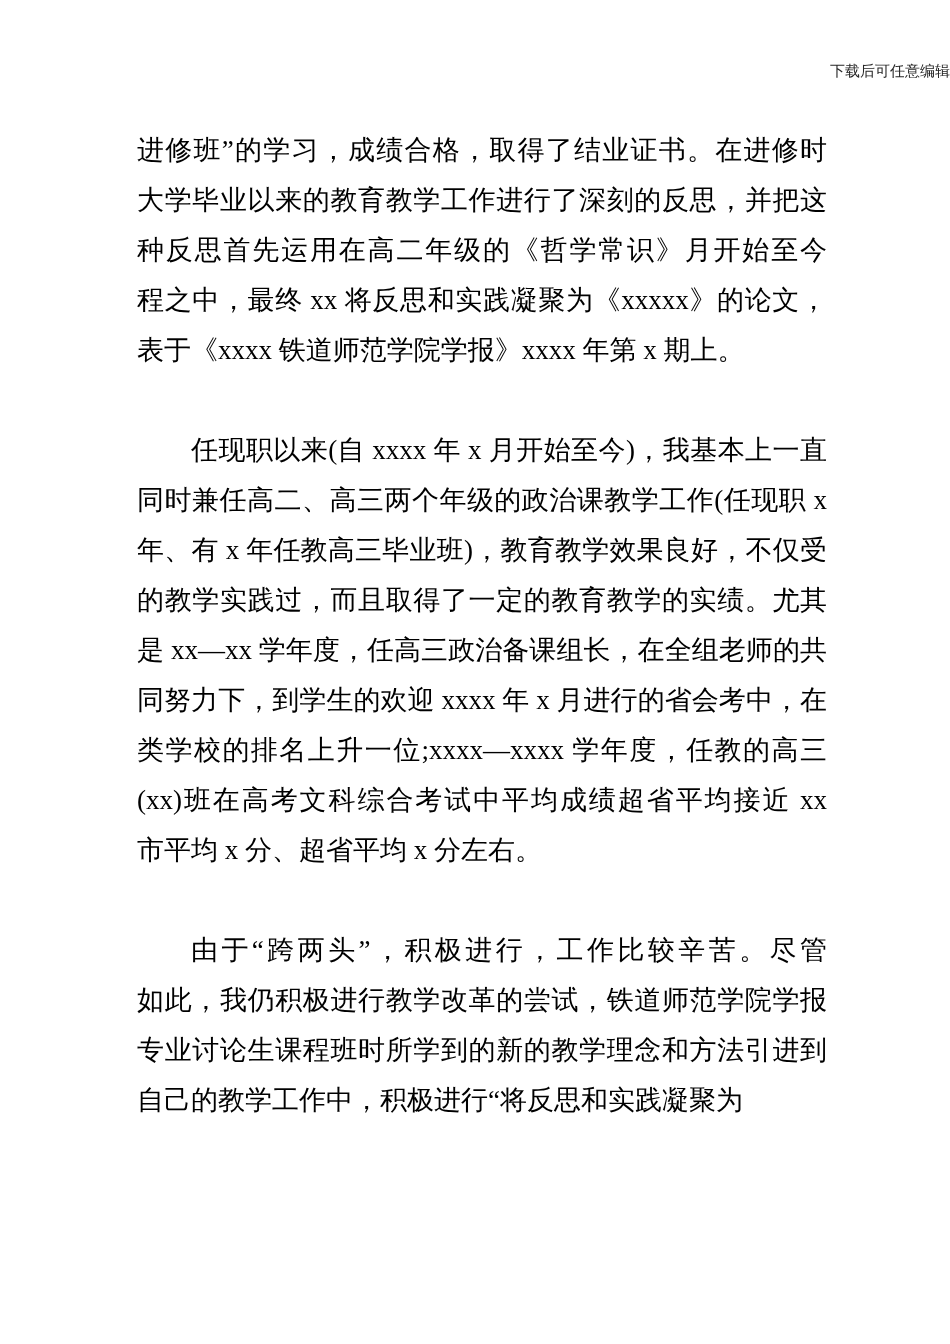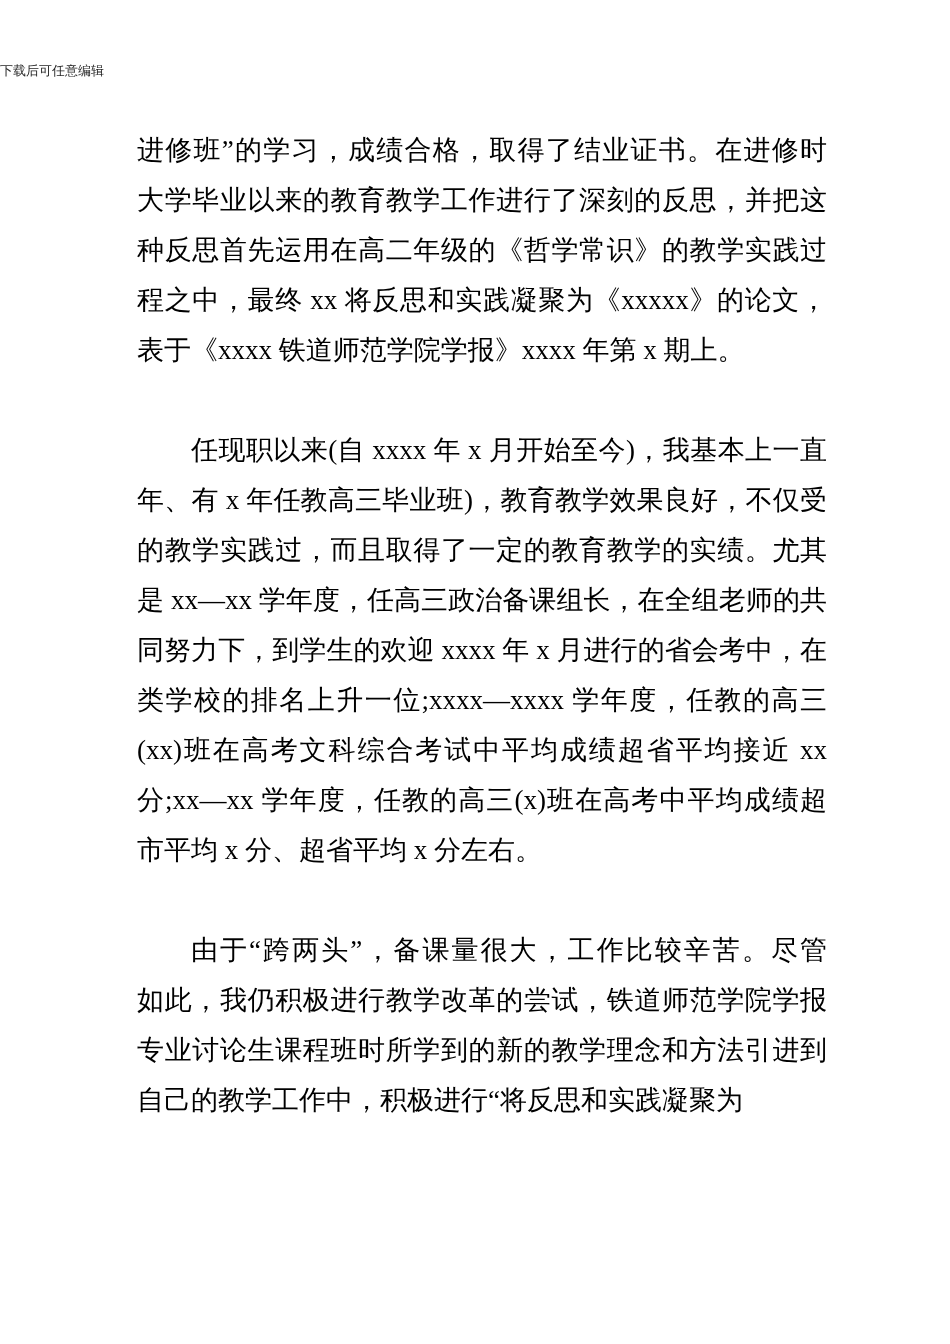--- a/index.html
+++ b/index.html
@@ -14,22 +14,22 @@
     background: #ffffff;
     color: #000000;
     font-family: "Liberation Serif", "DejaVu Serif", serif;
     overflow: hidden;
   }
   .watermark-header {
     position: absolute;
     top: 61px;
     left: 0;
     right: 0;
-    text-align: left;
-    font-size: 13px;
+    text-align: right;
+    font-size: 15px;
     line-height: 20px;
     color: #262626;
     font-family: "Liberation Serif", "DejaVu Serif", serif;
   }
   .doc-body {
     position: absolute;
     top: 125px;
     left: 137px;
     width: 690px;
   }
@@ -59,35 +59,35 @@
 </style>
 </head>
 <body>
 
 <div class="page">
   <div class="watermark-header">下载后可任意编辑</div>
   <div class="doc-body" id="doc-body">
       <div class="para">
         <div class="line">进修班”的学习，成绩合格，取得了结业证书。在进修时</div>
         <div class="line">大学毕业以来的教育教学工作进行了深刻的反思，并把这</div>
-        <div class="line">种反思首先运用在高二年级的《哲学常识》的教学实践过</div>
+        <div class="line">种反思首先运用在高二年级的《哲学常识》月开始至今</div>
         <div class="line">程之中，最终 xx 将反思和实践凝聚为《xxxxx》的论文，发</div>
         <div class="line last">表于《xxxx 铁道师范学院学报》xxxx 年第 x 期上。</div>
       </div>
       <div class="para">
         <div class="line first-indent">任现职以来(自 xxxx 年 x 月开始至今)，我基本上一直</div>
+        <div class="line">同时兼任高二、高三两个年级的政治课教学工作(任现职 x</div>
         <div class="line">年、有 x 年任教高三毕业班)，教育教学效果良好，不仅受</div>
         <div class="line">的教学实践过，而且取得了一定的教育教学的实绩。尤其</div>
         <div class="line">是 xx—xx 学年度，任高三政治备课组长，在全组老师的共</div>
         <div class="line">同努力下，到学生的欢迎 xxxx 年 x 月进行的省会考中，在同</div>
         <div class="line">类学校的排名上升一位;xxxx—xxxx 学年度，任教的高三</div>
         <div class="line">(xx)班在高考文科综合考试中平均成绩超省平均接近 xx</div>
-        <div class="line">分;xx—xx 学年度，任教的高三(x)班在高考中平均成绩超</div>
         <div class="line last">市平均 x 分、超省平均 x 分左右。</div>
       </div>
       <div class="para">
-        <div class="line first-indent">由于“跨两头”，备课量很大，工作比较辛苦。尽管</div>
+        <div class="line first-indent">由于“跨两头”，积极进行，工作比较辛苦。尽管</div>
         <div class="line">如此，我仍积极进行教学改革的尝试，铁道师范学院学报</div>
         <div class="line">专业讨论生课程班时所学到的新的教学理念和方法引进到</div>
         <div class="line last">自己的教学工作中，积极进行“将反思和实践凝聚为</div>
       </div>
     </div>
 </div>
 
 </body></html>

